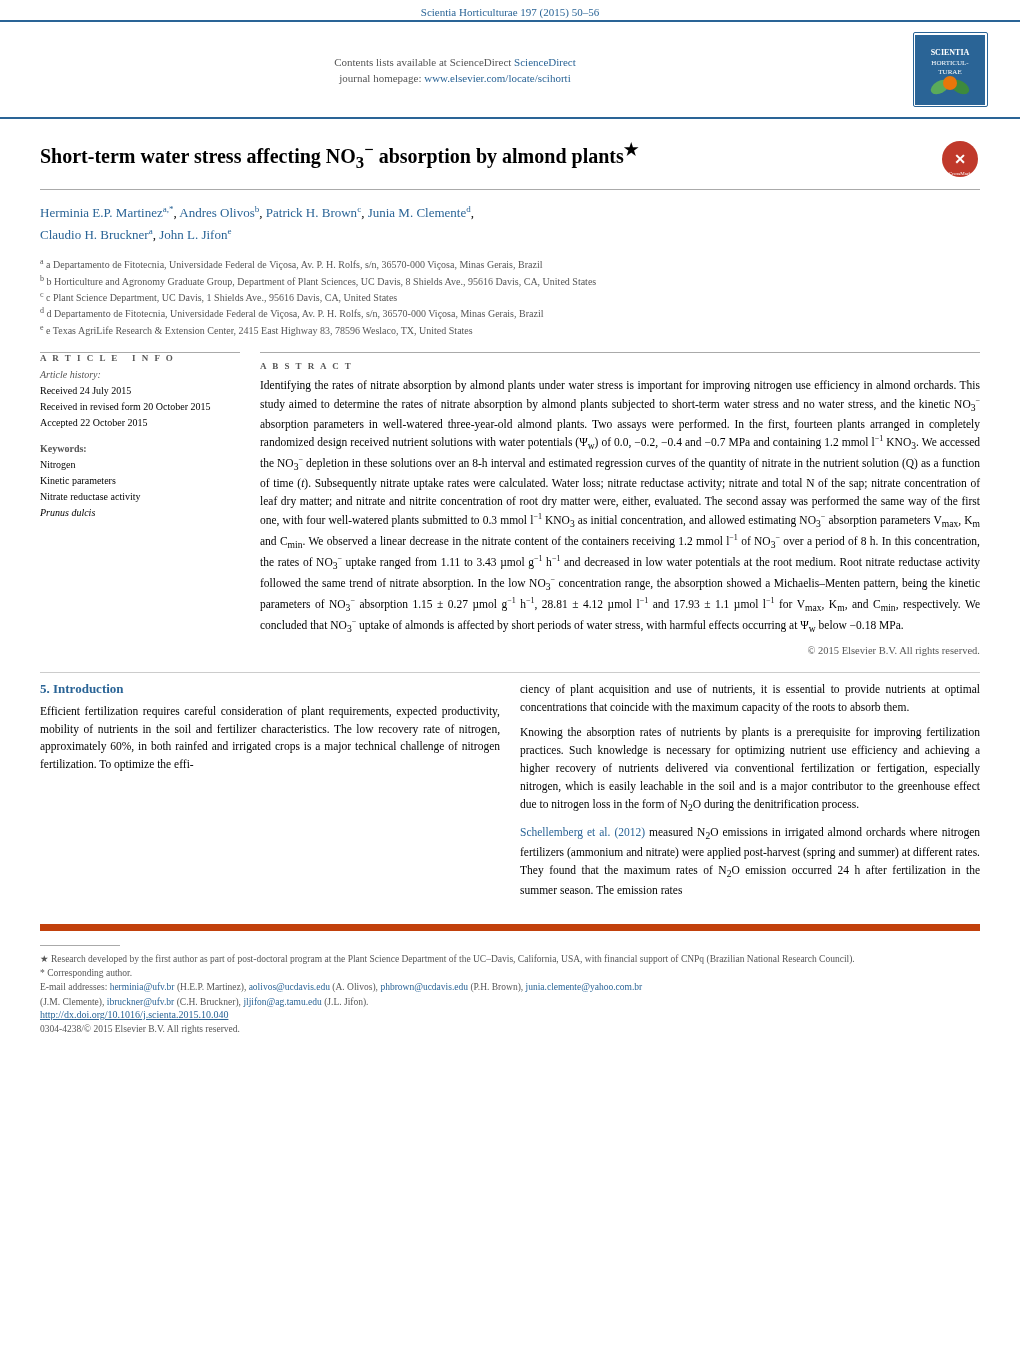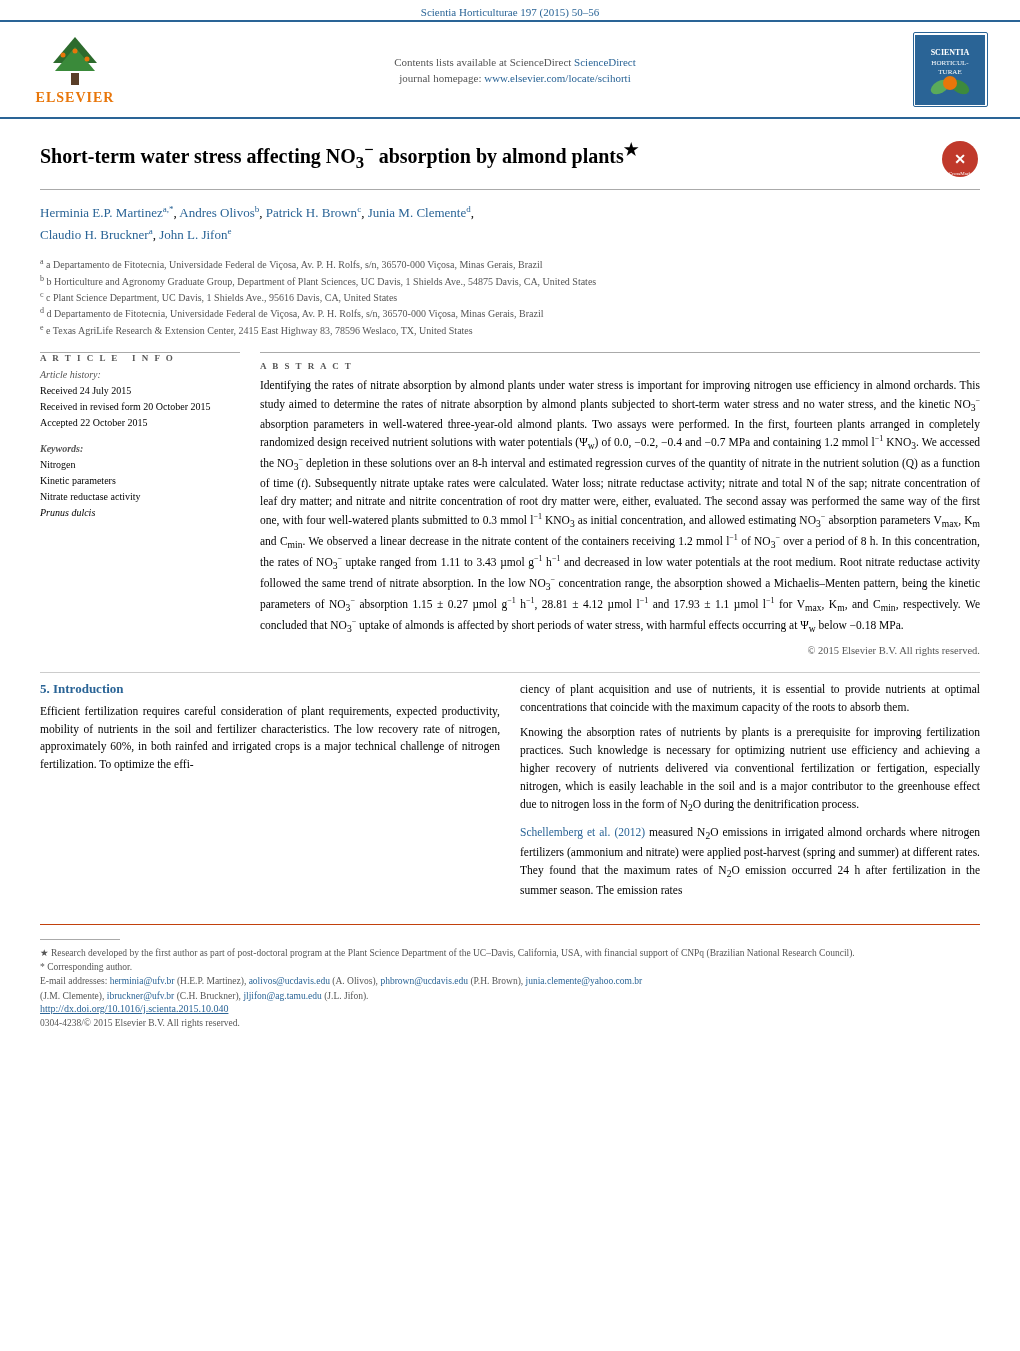--- a/index.html
+++ b/index.html
@@ -180,21 +180,20 @@
       color: #555;
       margin-bottom: 3px;
     }
     .article-info-date {
       font-size: 10px;
       color: #000;
       line-height: 1.6;
     }
     .keywords-title {
       font-size: 10px;
-      font-style: italic;
       font-weight: bold;
       color: #555;
       margin-top: 12px;
       margin-bottom: 3px;
     }
     .keyword-item {
       font-size: 10px;
       color: #000;
       line-height: 1.6;
     }
@@ -248,21 +247,21 @@
       color: #000;
       text-align: justify;
       margin-bottom: 8px;
     }
     .body-text .citation {
       color: #2a6496;
       text-decoration: none;
     }
     
     .footnotes-area {
-      border-top: 1px solid #c2410c;
+      border-top: 7px solid #c2410c;
       margin-top: 16px;
       padding-top: 8px;
     }
     .footnote-line {
       font-size: 9.5px;
       color: #555;
       line-height: 1.5;
     }
     .footnote-line a {
       color: #2a6496;
@@ -294,36 +293,20 @@
 <body>
 
 <div class="page-wrapper">
 
   <div class="journal-top-bar">
     <span>Scientia Horticulturae 197 (2015) 50–56</span>
   </div>
 
   <div class="journal-header">
 
-    <div class="header-left">
-      <div class="elsevier-logo">
-        <svg class="tree-svg" viewBox="0 0 80 55" xmlns="http://www.w3.org/2000/svg">
-
-          <rect x="36" y="40" width="8" height="12" fill="#5a3e28"></rect>
-
-          <polygon points="40,4 18,30 62,30" fill="#2d6b2d"></polygon>
-          <polygon points="40,14 20,38 60,38" fill="#3a8a3a"></polygon>
-
-          <circle cx="28" cy="22" r="2.5" fill="#e8760a"></circle>
-          <circle cx="52" cy="26" r="2.5" fill="#e8760a"></circle>
-          <circle cx="40" cy="18" r="2.5" fill="#e8760a"></circle>
-        </svg>
-        <span class="elsevier-text">ELSEVIER</span>
-      </div>
-    </div>
 
     <div class="header-center">
       <div class="contents-line">
         <span>Contents lists available at ScienceDirect</span>
         <a href="#" style="color:#2a6496;text-decoration:none;">ScienceDirect</a>
       </div>
       <div class="journal-homepage">
         <span>journal homepage:</span>
         <a href="#" style="color:#2a6496;text-decoration:none;">www.elsevier.com/locate/scihorti</a>
       </div>
@@ -369,21 +352,21 @@
         <span class="author-name">Claudio H. Bruckner</span><sup>a</sup>,
         <span class="author-name">John L. Jifon</span><sup>e</sup>
       </div>
     </div>
 
     <div class="affiliations-section">
       <div class="affiliation-line">
         <sup>a</sup> <span>a Departamento de Fitotecnia, Universidade Federal de Viçosa, Av. P. H. Rolfs, s/n, 36570-000 Viçosa, Minas Gerais, Brazil</span>
       </div>
       <div class="affiliation-line">
-        <sup>b</sup> <span>b Horticulture and Agronomy Graduate Group, Department of Plant Sciences, UC Davis, 1 Shields Ave., 54875 Davis, CA, United States</span>
+        <sup>b</sup> <span>b Horticulture and Agronomy Graduate Group, Department of Plant Sciences, UC Davis, 8 Shields Ave., 95616 Davis, CA, United States</span>
       </div>
       <div class="affiliation-line">
         <sup>c</sup> <span>c Plant Science Department, UC Davis, 1 Shields Ave., 95616 Davis, CA, United States</span>
       </div>
       <div class="affiliation-line">
         <sup>d</sup> <span>d Departamento de Fitotecnia, Universidade Federal de Viçosa, Av. P. H. Rolfs, s/n, 36570-000 Viçosa, Minas Gerais, Brazil</span>
       </div>
       <div class="affiliation-line">
         <sup>e</sup> <span>e Texas AgriLife Research &amp; Extension Center, 2415 East Highway 83, 78596 Weslaco, TX, United States</span>
       </div>

